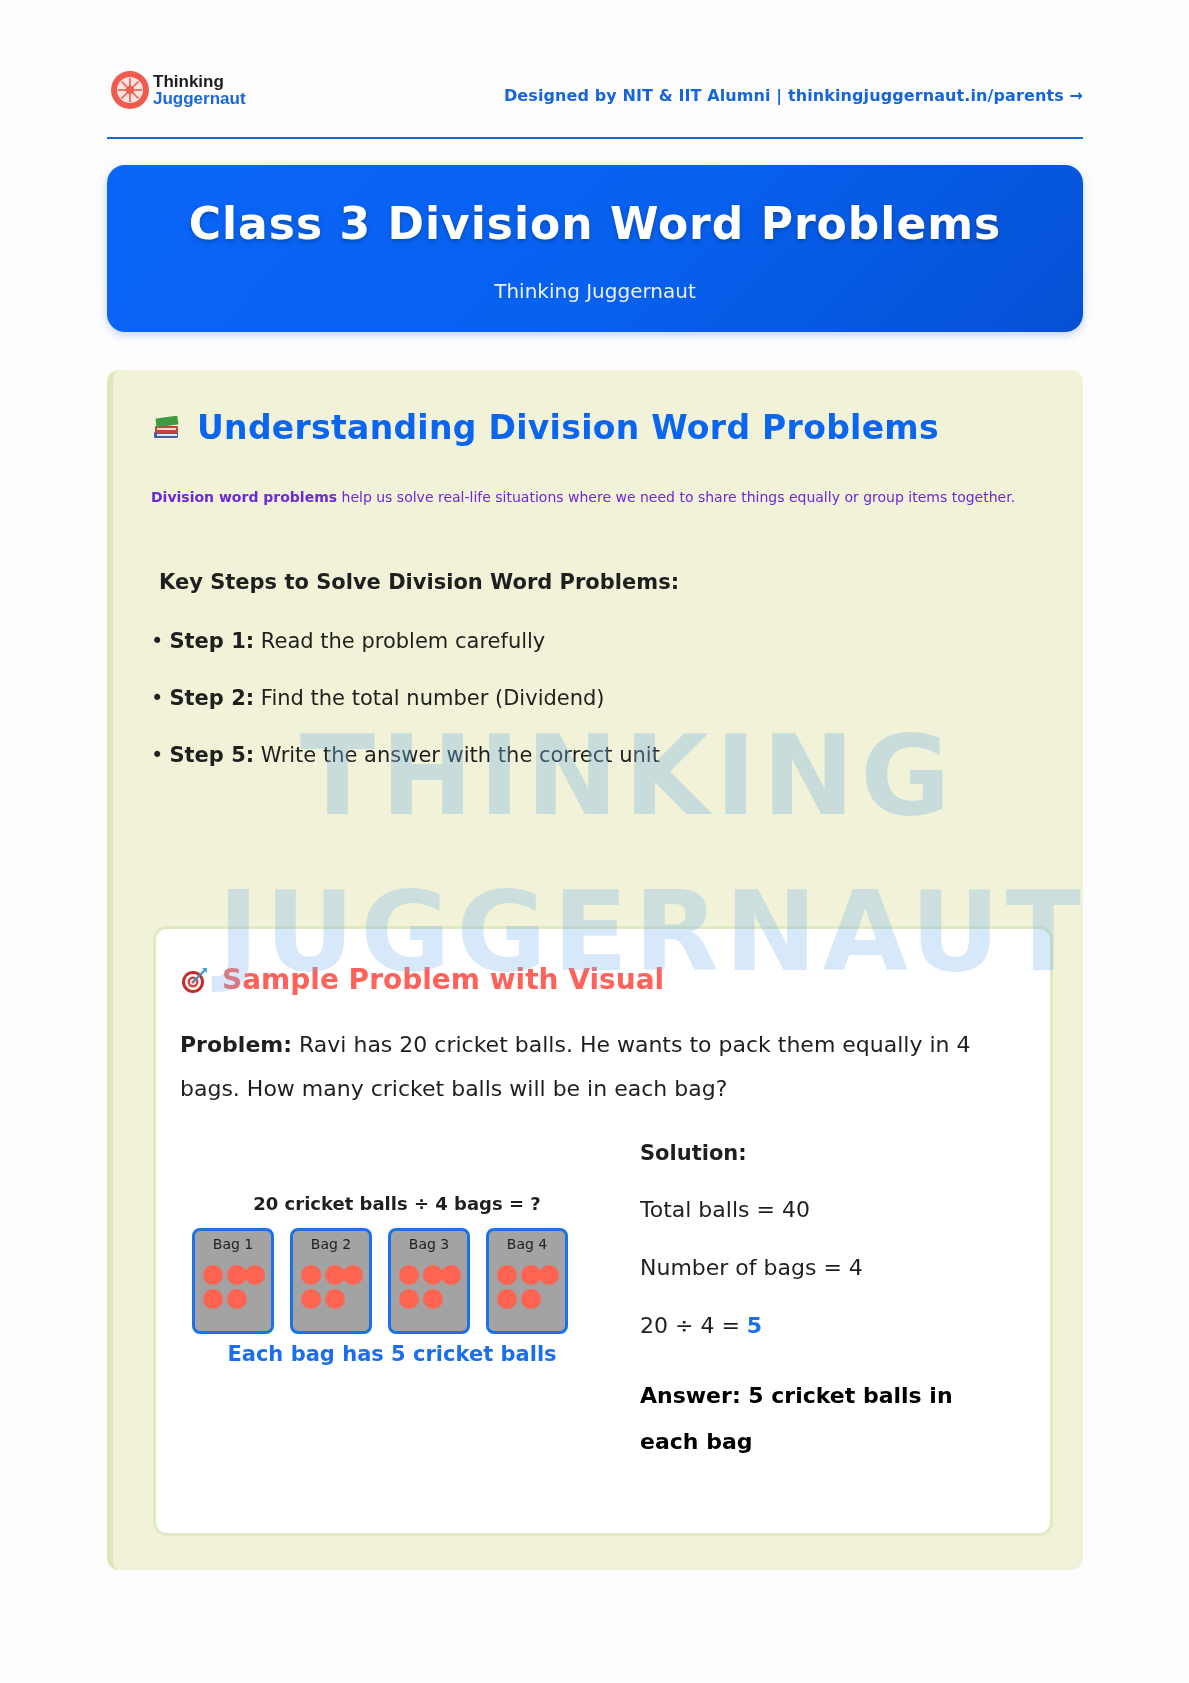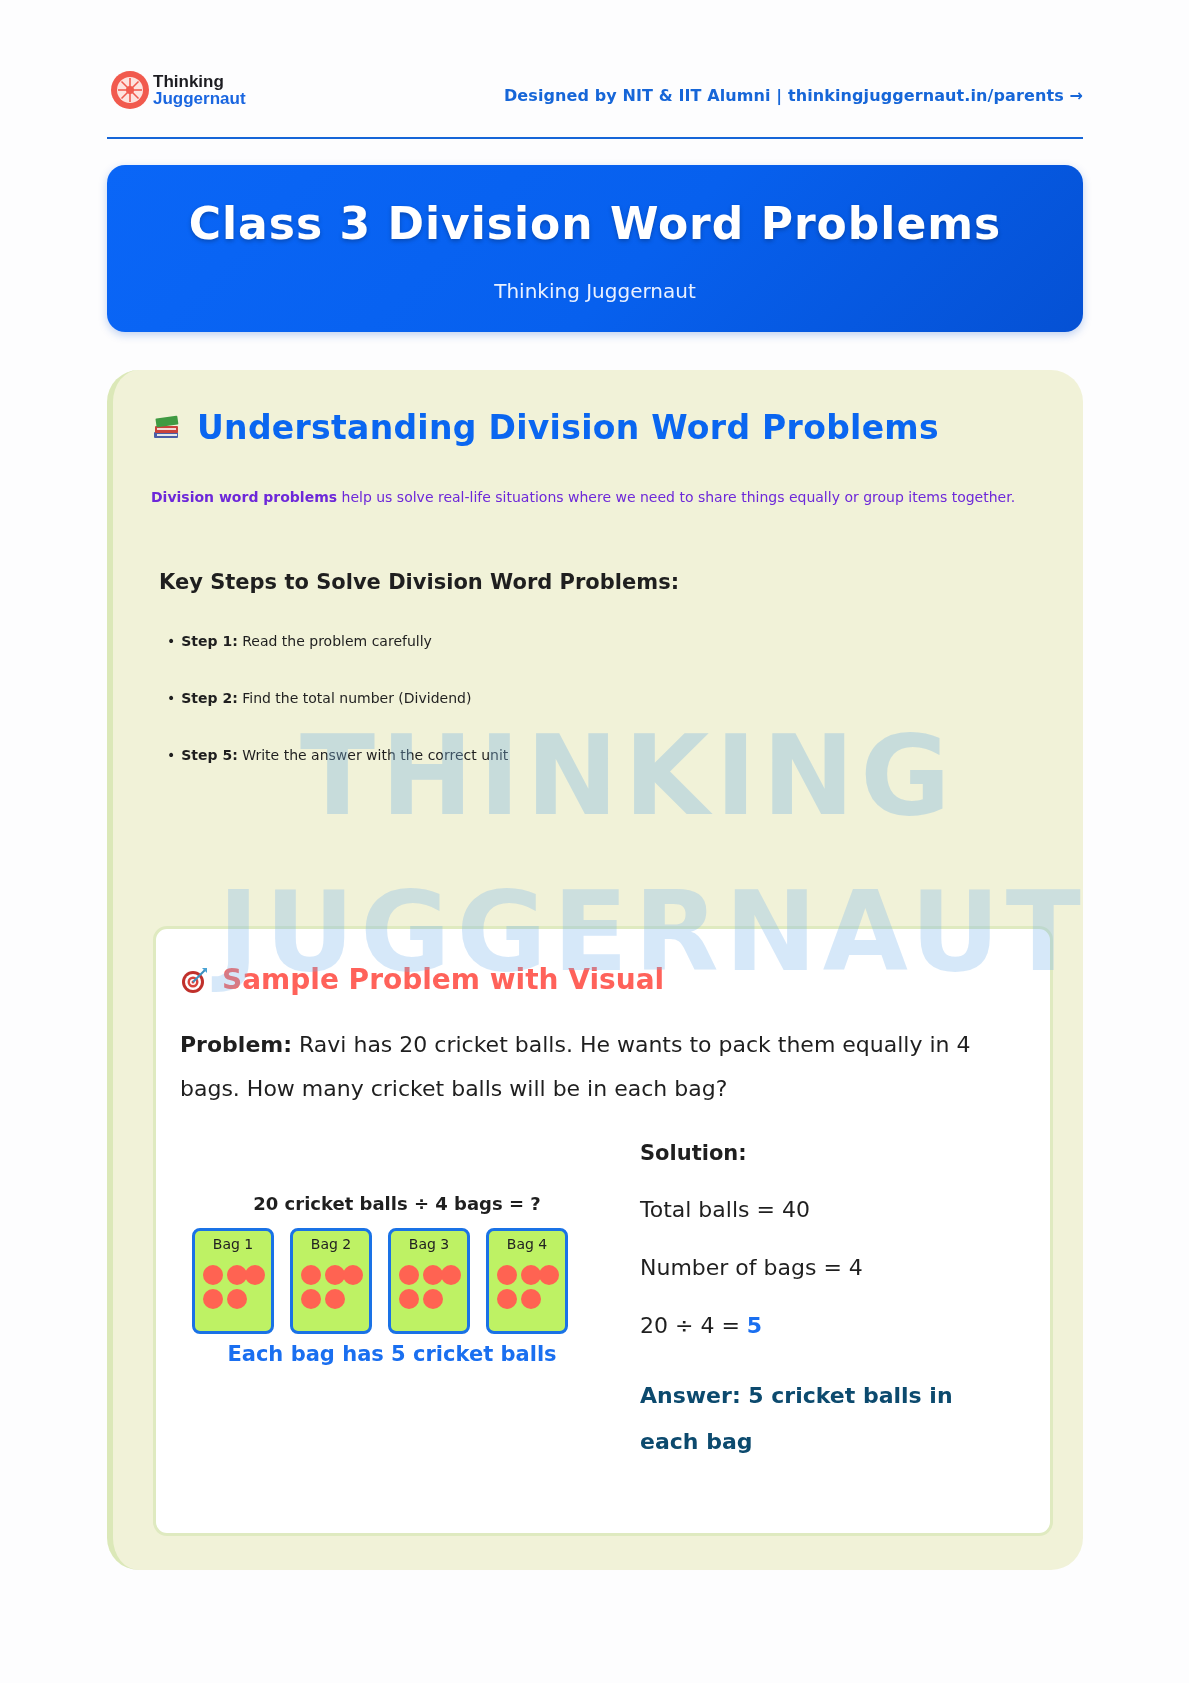--- a/index.html
+++ b/index.html
@@ -16,60 +16,60 @@
   .tagline { position: absolute; right: 0; top: 20px; color: #1666d8; font-size: 16px; font-weight: 700; font-family: "DejaVu Sans", sans-serif; letter-spacing: 0.1px; }
   .header-rule { position: absolute; left: 107px; top: 137px; width: 976px; height: 2px; background: #1666d8; }
 
   .banner { position: absolute; left: 107px; top: 165px; width: 976px; height: 167px; border-radius: 18px;
     background: linear-gradient(135deg, #0a66f7 0%, #0760ee 55%, #0551d4 100%);
     box-shadow: 0 3px 8px rgba(10,80,200,0.25); text-align: center; color: #fff; }
   .banner-title { position: absolute; left: 0; right: 0; top: 33px; font-size: 44px; font-weight: 700; letter-spacing: 1px;
     text-shadow: 0 2px 4px rgba(0,0,0,0.25); font-family: "DejaVu Sans", sans-serif; }
   .banner-sub { position: absolute; left: 0; right: 0; top: 114px; font-size: 20px; color: #eaf1ff; font-family: "DejaVu Sans", sans-serif; }
 
-  .outer-card { position: absolute; left: 107px; top: 370px; width: 976px; height: 1200px; border-radius: 32px;
+  .outer-card { position: absolute; left: 107px; top: 370px; width: 976px; height: 1200px; border-radius: 12px;
     background: #f1f2d8; border-left: 6px solid #dbe8b8; }
   .section-title { position: absolute; left: 38px; top: 38px; display: flex; align-items: center; }
   .section-title .books { width: 32px; height: 32px; margin-right: 14px; }
   .section-title h2 { font-size: 33px; color: #0a66f0; font-weight: 700; font-family: "DejaVu Sans", sans-serif; letter-spacing: 0.3px; }
 
   .intro { position: absolute; left: 38px; top: 106px; width: 880px; font-size: 14px; line-height: 42px; color: #6d28d9; }
   .intro b { font-weight: 700; }
   .steps-title { position: absolute; left: 38px; top: 200px; font-size: 21px; font-weight: 700; margin-left: 8px; }
   .steps { position: absolute; left: 38px; top: 256px; list-style: none; }
-  .steps li { font-size: 14px; height: 57px; line-height: 30px; margin-left: 16px; }
+  .steps li { font-size: 21px; height: 57px; line-height: 30px; }
   .steps li .bul { margin-right: 6px; }
   .steps li b { font-weight: 700; }
 
   .watermark { position: absolute; left: 0; top: 0; width: 1189px; height: 1683px; pointer-events: none; }
   .wm1 { position: absolute; left: 300px; top: 712px; font-size: 110px; font-weight: 700; color: rgba(120,180,225,0.35); letter-spacing: 6px; font-family: "DejaVu Sans", sans-serif; }
   .wm2 { position: absolute; left: 218px; top: 868px; font-size: 110px; font-weight: 700; color: rgba(120,180,235,0.30); letter-spacing: 6px; font-family: "DejaVu Sans", sans-serif; }
 
   .inner-card { position: absolute; left: 40px; top: 556px; width: 900px; height: 610px; background: #fff;
     border-radius: 14px; border: 3px solid #dfeac0; }
   .sample-title { position: absolute; left: 24px; top: 34px; display: flex; align-items: center; }
   .sample-title .target { width: 30px; height: 30px; margin-right: 12px; }
   .sample-title h3 { font-size: 28px; color: #ff625a; font-weight: 700; font-family: "DejaVu Sans", sans-serif; }
   .problem { position: absolute; left: 24px; top: 94px; width: 840px; font-size: 22px; line-height: 44px; }
   .problem b { font-weight: 700; }
 
   .visual { position: absolute; left: 36px; top: 264px; width: 390px; }
   .eq { text-align: center; font-size: 18px; font-weight: 700; margin-bottom: 14px; padding-left: 20px; }
   .bags { display: flex; gap: 16px; }
-  .bag { width: 82px; height: 106px; border: 3px solid #1a72e6; border-radius: 8px; background: #bef264; position: relative; }
+  .bag { width: 82px; height: 106px; border: 3px solid #1a72e6; border-radius: 8px; background: #a3a3a3; position: relative; }
   .bag-label { text-align: center; font-size: 14px; margin-top: 5px; color: #222; }
   .balls { position: absolute; left: 8px; top: 34px; width: 66px; }
   .ball { position: absolute; width: 20px; height: 20px; border-radius: 50%; background: #ff6352; }
   .each-bag { text-align: center; color: #1a6ff0; font-size: 21px; font-weight: 700; margin-top: 8px; padding-left: 10px; }
 
   .solution { position: absolute; left: 484px; top: 212px; width: 380px; }
   .solution .sol-title { font-size: 21px; font-weight: 700; height: 56px; }
   .solution .line { font-size: 22px; height: 58px; }
   .solution .ans-val { color: #1a6ff0; font-weight: 700; }
-  .solution .answer { color: #0c4a6e; font-size: 22px; font-weight: 700; line-height: 46px; margin-top: 2px; width: 360px; }
+  .solution .answer { color: #000000; font-size: 22px; font-weight: 700; line-height: 46px; margin-top: 2px; width: 360px; }
 </style>
 </head>
 <body>
 
 <div class="header">
   <div class="logo">
     <div class="logo-mark">
       <svg width="38" height="38" viewBox="0 0 38 38">
         <circle cx="19" cy="19" r="13" fill="#fde3df"></circle>
         <g stroke="#f15a4e" stroke-width="1.6">

